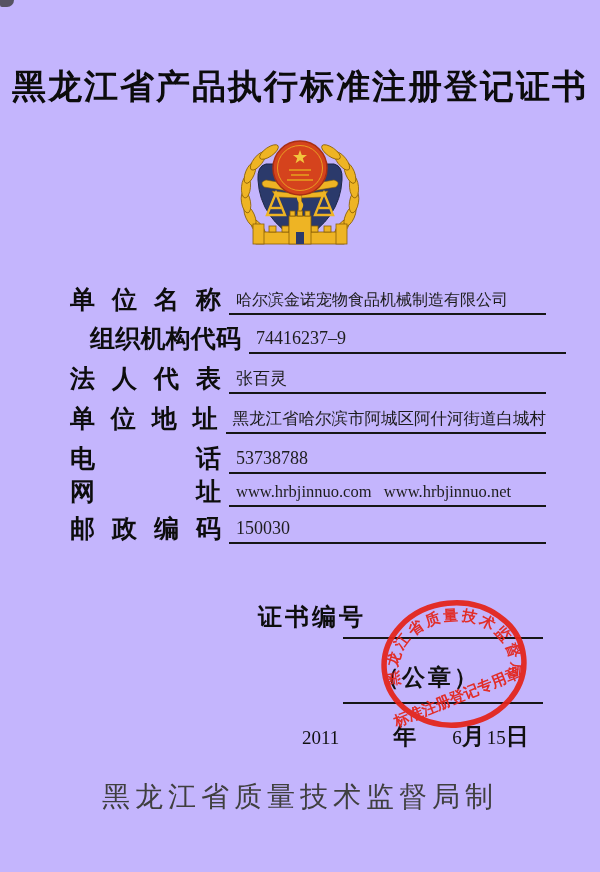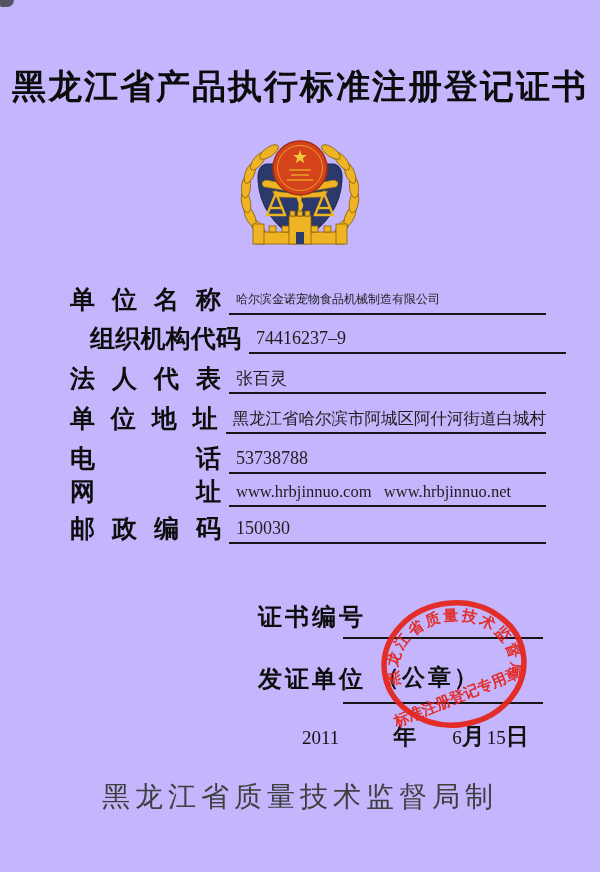--- a/index.html
+++ b/index.html
@@ -118,21 +118,21 @@
     <g stroke="#e8a61e" stroke-width="1.6" fill="none" opacity="0.9">
       <line x1="53" y1="34" x2="75" y2="34"></line>
       <line x1="55" y1="39" x2="73" y2="39"></line>
       <line x1="51" y1="44" x2="77" y2="44"></line>
     </g>
   </svg>
 
   <div>
     <div class="frow">
       <div class="flabel">单位名称</div>
-      <div class="fval" style="font-size:12px">哈尔滨金诺宠物食品机械制造有限公司</div>
+      <div class="fval" style="font-size:16px">哈尔滨金诺宠物食品机械制造有限公司</div>
     </div>
     <div class="frow">
       <div class="flabel">组织机构代码</div>
       <div class="fval" style="font-size:18px">74416237–9</div>
     </div>
     <div class="frow">
       <div class="flabel">法人代表</div>
       <div class="fval" style="font-size:17px">张百灵</div>
     </div>
     <div class="frow">
@@ -150,21 +150,20 @@
     <div class="frow">
       <div class="flabel">邮政编码</div>
       <div class="fval" style="font-size:18px">150030</div>
     </div>
   </div>
 
   <div class="cert-label no">证书编号</div>
   <div class="cert-blank"></div>
   <div class="cert-line l1"></div>
 
-  <div class="cert-label issuer">发证单位</div>
   <div class="issuer-value">（公章）</div>
   <div class="cert-line l2"></div>
 
   <div class="date-row">
     <span class="dnum">2011</span>
     <span class="dcjk m-year">年</span>
     <span class="dnum m-month">6</span>
     <span class="dcjk">月</span>
     <span class="dnum m-day">15</span>
     <span class="dcjk">日</span>

